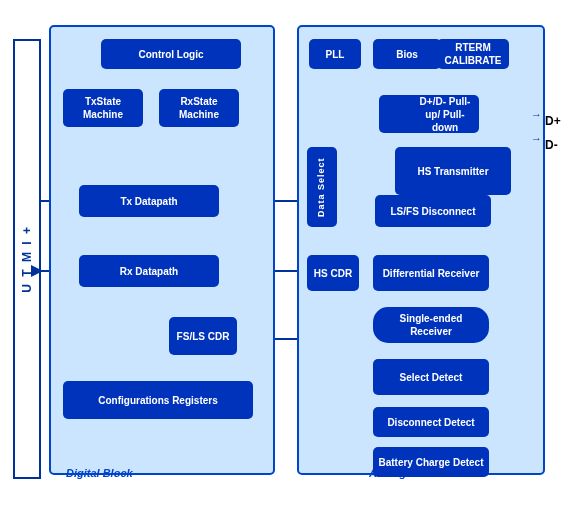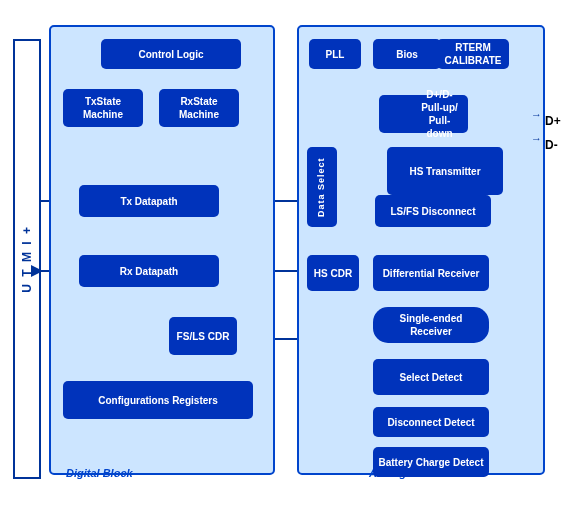--- a/index.html
+++ b/index.html
@@ -197,29 +197,29 @@
     </div>
 
     <div class="btn" style="left:362px; top:28px; width:68px; height:30px;">
       <span>Bios</span>
     </div>
 
     <div class="btn" style="left:426px; top:28px; width:72px; height:30px;">
       <span>RTERM CALIBRATE</span>
     </div>
 
-    <div class="btn" style="left:368px; top:84px; width:89px; height:38px;padding-left:37px;">
+    <div class="btn" style="left:368px; top:84px; width:100px; height:38px;padding-left:37px;">
       <span>D+/D- Pull-up/ Pull-down</span>
     </div>
 
     <div class="btn" style="left:296px; top:136px; width:30px; height:80px; writing-mode:vertical-rl; transform:rotate(180deg); font-size:9px; letter-spacing:1px;">
       <span>Data Select</span>
     </div>
 
-    <div class="btn" style="left:376px; top:136px; width:116px; height:48px;">
+    <div class="btn" style="left:384px; top:136px; width:116px; height:48px;">
       <span>HS Transmitter</span>
     </div>
 
     <div class="btn" style="left:364px; top:184px; width:116px; height:32px;">
       <span>LS/FS Disconnect</span>
     </div>
 
     <div class="btn" style="left:362px; top:244px; width:116px; height:36px;">
       <span>Differential Receiver</span>
     </div>

